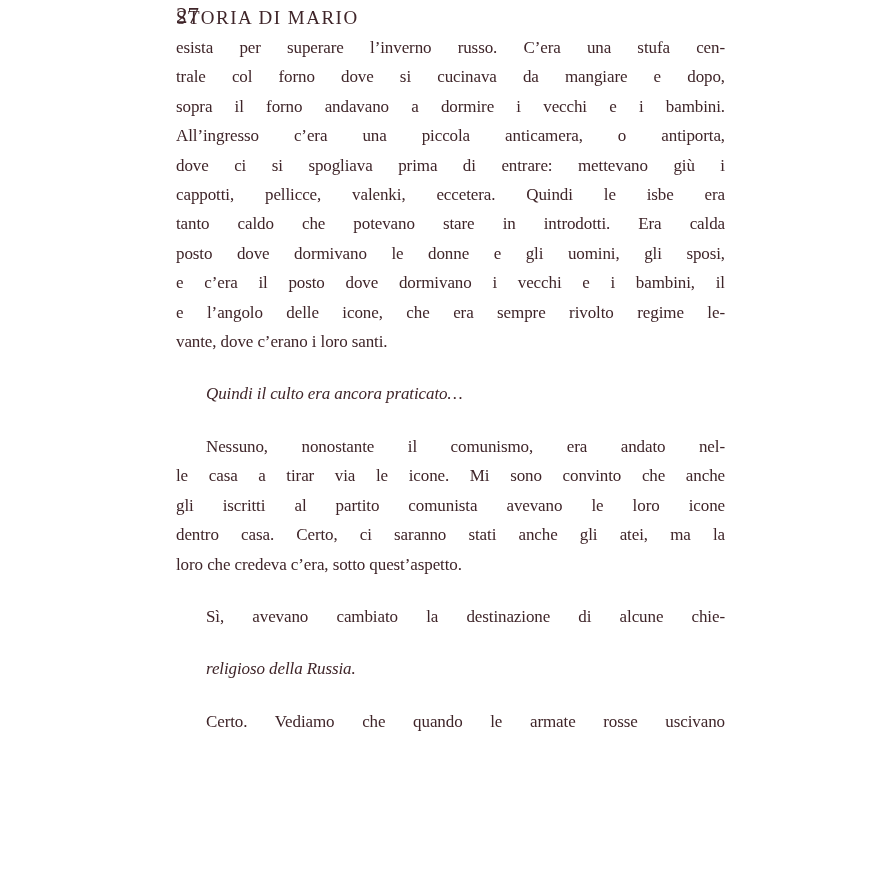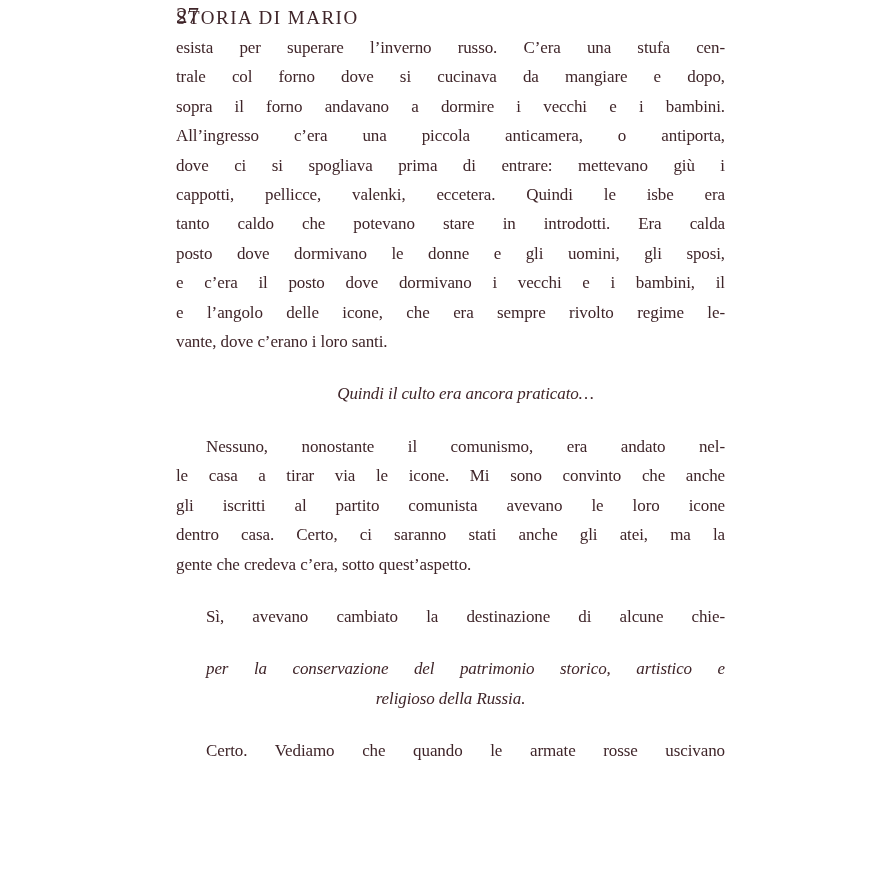--- a/index.html
+++ b/index.html
@@ -51,21 +51,21 @@
     font-size: 17px;
     line-height: 29.4px;
     white-space: nowrap;
     letter-spacing: -0.1px;
   }
   .line.just {
     text-align: justify;
     text-align-last: justify;
   }
   .indent .line:first-child { text-indent: 30px; }
-  .question .line { font-style: italic; text-align: center; }
+  .question .line { font-style: italic; }
 </style>
 </head>
 <body>
 
 <div class="page">
   <div class="page-header">
     <span class="page-number">27</span>
     <span class="running-title">STORIA DI MARIO</span>
   </div>
   <div class="text-block">
@@ -83,26 +83,25 @@
         <div class="line">vante, dove c’erano i loro santi.</div>
       </div>
       <div class="block question indent">
         <div class="line">Quindi il culto era ancora praticato…</div>
       </div>
       <div class="block answer indent">
         <div class="line just">Nessuno, nonostante il comunismo, era andato nel-</div>
         <div class="line just">le casa a tirar via le icone. Mi sono convinto che anche</div>
         <div class="line just">gli iscritti al partito comunista avevano le loro icone</div>
         <div class="line just">dentro casa. Certo, ci saranno stati anche gli atei, ma la</div>
-        <div class="line">gente che credeva c’era, sotto quest’aspetto.</div>
+        <div class="line">loro che credeva c’era, sotto quest’aspetto.</div>
       </div>
       <div class="block answer indent">
         <div class="line just">Sì, avevano cambiato la destinazione di alcune chie-</div>
       </div>
       <div class="block question indent">
-        <div class="line just">per la conservazione del patrimonio storico, artistico e</div>
         <div class="line">religioso della Russia.</div>
       </div>
       <div class="block answer indent">
         <div class="line just">Certo. Vediamo che quando le armate rosse uscivano</div>
       </div>
     </div>
 </div>
 
 </body></html>

